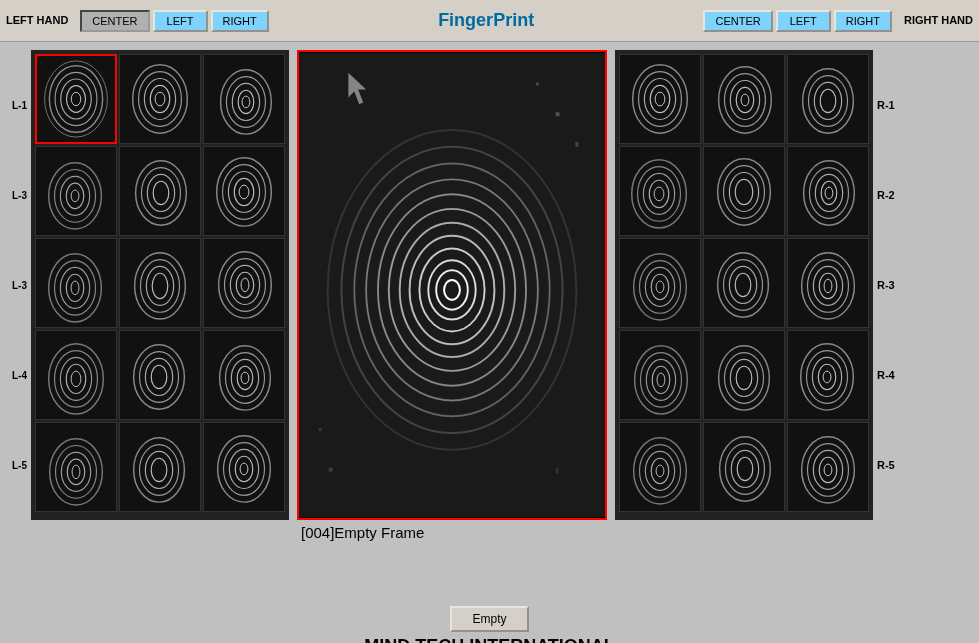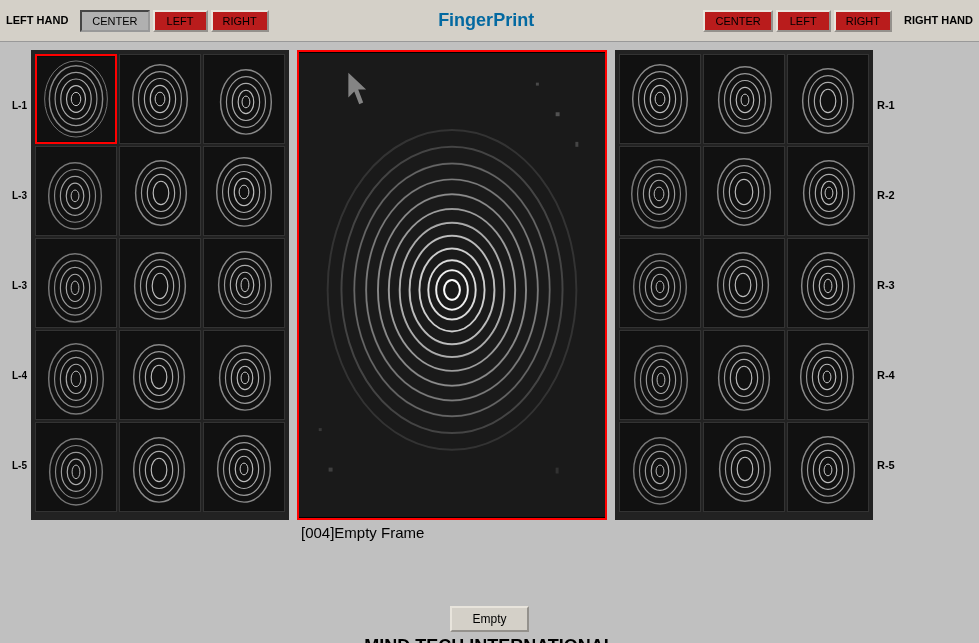--- a/index.html
+++ b/index.html
@@ -31,21 +31,21 @@
       text-align: center;
       line-height: 1.2;
     }
     .header-btn-group {
       display: flex;
       align-items: center;
       gap: 3px;
       padding: 12px 6px;
     }
     .header-btn {
-      background: #b91c1c;
+      background: #7dd3fc;
       border: 2px outset #e8e4dc;
       padding: 3px 10px;
       font-size: 11px;
       cursor: pointer;
       min-width: 55px;
       text-align: center;
     }
     .header-btn.active {
       background: #b0b0b0;
       border: 2px inset #999;

